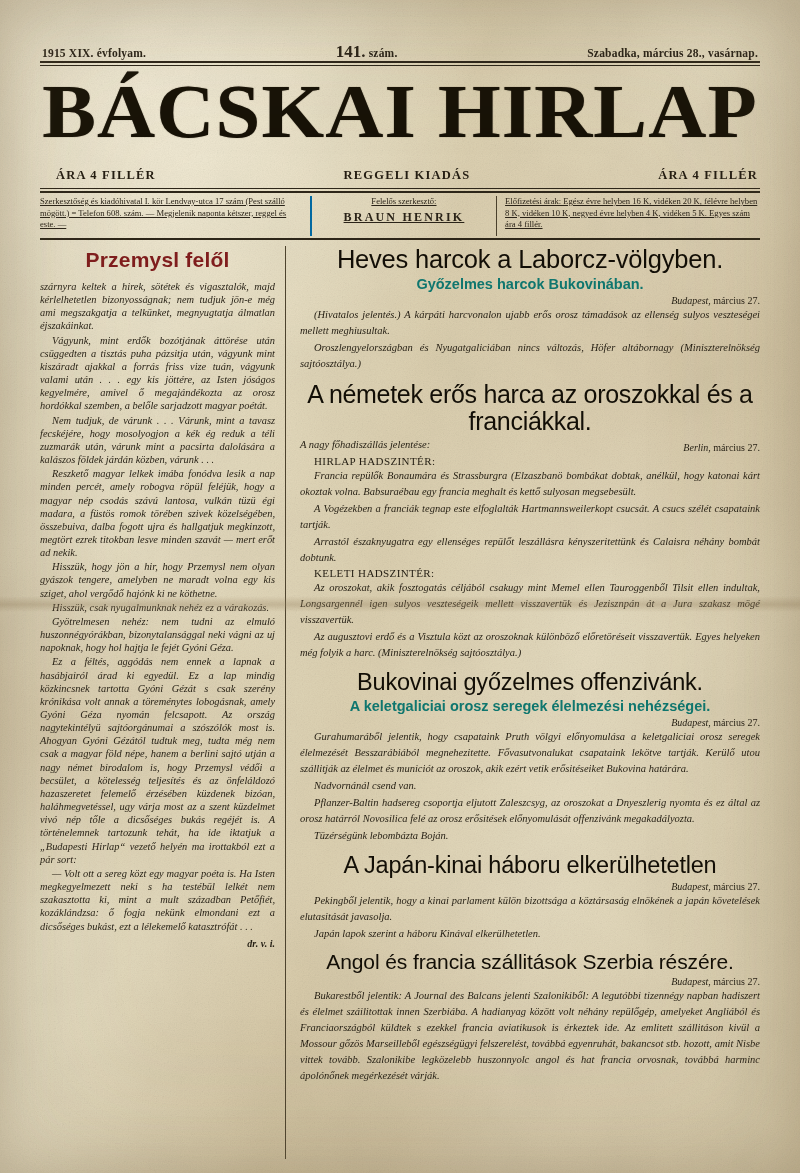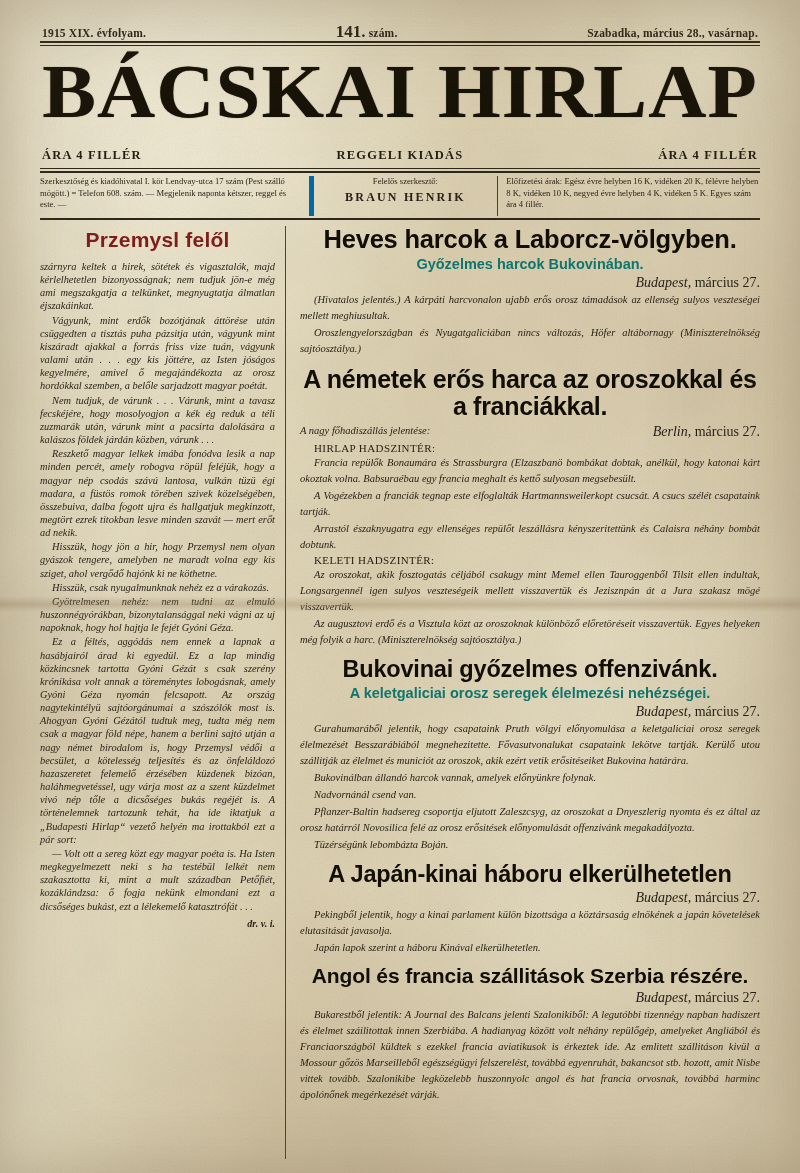--- a/index.html
+++ b/index.html
@@ -43,20 +43,21 @@
   }
   #vignette {
     position: absolute; inset: 0; pointer-events: none;
     box-shadow: inset 0 0 60px rgba(120,100,70,.30), inset 0 0 160px rgba(130,110,78,.18);
   }
 
   #sheet {
     position: absolute;
     inset: 0;
     padding: 12px;
+    margin-top: 20px;
   }
 
   
   .folio {
     position: absolute;
     left: 42px; right: 42px; top: 22px;
     display: flex;
     justify-content: space-between;
     align-items: baseline;
     font-family: "Liberation Serif", serif;
@@ -85,21 +86,21 @@
     font-size: 76px;
     line-height: 82px;
     letter-spacing: 1px;
     color: #171207;
     transform: scaleX(1.06);
     text-shadow: 0 0 1px rgba(30,22,10,.6);
   }
 
   .pricerow {
     position: absolute;
-    left: 42px; right: 42px; top: 148px;
+    left: 56px; right: 42px; top: 148px;
     display: flex;
     justify-content: space-between;
     align-items: baseline;
     font-weight: bold;
     font-size: 12.5px;
     letter-spacing: 1.2px;
     color: #241d12;
   }
   .rule-mid {
     position: absolute;
@@ -111,23 +112,24 @@
 
   
   .imprint {
     position: absolute;
     left: 40px; right: 40px; top: 176px;
     height: 40px;
     display: flex;
     font-size: 8.6px;
     line-height: 11.6px;
     color: #2a2318;
+    text-decoration: underline;
   }
   .imp-left  { width: 38%; padding-right: 8px; }
-  .imp-mid   { width: 25%; text-align: center; border-left: 5px solid #0369a1; border-right: 1px solid #4a402c; padding: 0 6px;}
+  .imp-mid   { width: 25%; text-align: center; border-left: 2px solid #0369a1; border-right: 1px solid #4a402c; padding: 0 6px;}
   .imp-right { width: 37%; padding-left: 8px; }
   .imp-mid .editor-label { font-size: 8.6px; }
   .imp-mid .editor-name {
     font-weight: bold;
     font-size: 12px;
     letter-spacing: 2.2px;
     margin-top: 4px;
     display: block;
   }
   .rule-bot {
@@ -180,41 +182,41 @@
     font-style: italic;
     font-weight: bold;
     font-size: 10px;
     margin-top: 5px;
     color: #241e13;
   }
 
   
   .headline {
     font-family: "Liberation Sans", sans-serif;
-    font-weight: bold;
+    font-weight: normal;
     text-align: center;
     color: #120e06;
     line-height: 1.06;
     margin: 0 0 3px 0;
   }
   .h-xl { font-size: 25.5px; letter-spacing: -.2px; }
   .h-lg { font-size: 25px; letter-spacing: -.3px; }
   .h-md { font-size: 23.5px; letter-spacing: -.2px; }
   .h-sm { font-size: 21px; letter-spacing: -.1px; }
   .subhead {
     font-family: "Liberation Sans", sans-serif;
     font-weight: bold;
     text-align: center;
     font-size: 14.5px;
     color: #0f766e;
     margin: 1px 0 3px 0;
   }
   .dateline {
     text-align: right;
-    font-size: 14px;
+    font-size: 10px;
     margin: 2px 0 1px 0;
     color: #241e13;
   }
   .dateline i { font-style: italic; }
   .news p {
     margin: 0 0 1px 0;
     font-size: 10.5px;
     line-height: 16px;
     text-align: justify;
     text-indent: 14px;
@@ -321,38 +323,37 @@
     <div class="col-right news" id="news-column">
         <div class="article">
           <div class="headline h-xl">Heves harcok a Laborcz-völgyben.</div>
           <div class="subhead">Győzelmes harcok Bukovinában.</div>
           <div class="dateline"><i>Budapest,</i> március 27.</div>
           <p>(Hivatalos jelentés.) A kárpáti harcvonalon ujabb erős orosz támadások az ellenség sulyos veszteségei mellett meghiusultak.</p>
           <p>Oroszlengyelországban és Nyugatgaliciában nincs változás, Höfer altábornagy (Miniszterelnökség sajtóosztálya.)</p>
         </div>
         <div class="article">
           <div class="headline h-lg">A németek erős harca az oroszokkal és a franciákkal.</div>
-          <div style="display: flex; justify-content: space-between; align-items: center;">
+          <div style="display: flex; justify-content: space-between; align-items: flex-end;">
             <p style="display: inline-block; text-indent: 0px; width: 52%;">A nagy főhadiszállás jelentése:</p>
             <span class="dateline" style="display: inline-block; width: 46%; text-align: right;"><i>Berlin,</i> március 27.</span>
           </div>
           <div class="sectlabel">HIRLAP HADSZINTÉR:</div>
           <p>Francia repülők Bonaumára és Strassburgra (Elzaszbanö bombákat dobtak, anélkül, hogy katonai kárt okoztak volna. Babsuraébau egy francia meghalt és kettő sulyosan megsebesült.</p>
           <p>A Vogézekben a franciák tegnap este elfoglalták Hartmannsweilerkopt csucsát. A csucs szélét csapataink tartják.</p>
           <p>Arrastól északnyugatra egy ellenséges repülőt leszállásra kényszeritettünk és Calaisra néhány bombát dobtunk.</p>
           <div class="sectlabel">KELETI HADSZINTÉR:</div>
           <p>Az oroszokat, akik fosztogatás céljából csakugy mint Memel ellen Tauroggenből Tilsit ellen indultak, Longsargennél igen sulyos veszteségeik mellett visszavertük és Jezisznpán át a Jura szakasz mögé visszavertük.</p>
           <p>Az augusztovi erdő és a Visztula közt az oroszoknak különböző előretöréseit visszavertük. Egyes helyeken még folyik a harc. (Miniszterelnökség sajtóosztálya.)</p>
         </div>
         <div class="article">
           <div class="headline h-md">Bukovinai győzelmes offenzivánk.</div>
           <div class="subhead">A keletgaliciai orosz seregek élelmezési nehézségei.</div>
           <div class="dateline"><i>Budapest,</i> március 27.</div>
           <p>Gurahumaráből jelentik, hogy csapataink Pruth völgyi előnyomulása a keletgaliciai orosz seregek élelmezését Besszarábiából megnehezitette. Fővasutvonalukat csapataink lekötve tartják. Kerülő utou szállitják az élelmet és municiót az oroszok, akik ezért vetik erősitéseiket Bukovina határára.</p>
-          <p>Bukovinálban állandó harcok vannak, amelyek előnyünkre folynak.</p>
           <p>Nadvornánál csend van.</p>
           <p>Pflanzer-Baltin hadsereg csoportja eljutott Zaleszcsyg, az oroszokat a Dnyeszlerig nyomta és ez által az orosz határról Novosilica felé az orosz erősitések előnyomulását offenzivánk megakadályozta.</p>
           <p>Tüzérségünk lebombázta Boján.</p>
         </div>
         <div class="article">
           <div class="headline h-md">A Japán-kinai háboru elkerülhetetlen</div>
           <div class="dateline"><i>Budapest,</i> március 27.</div>
           <p>Pekingből jelentik, hogy a kinai parlament külön bizottsága a köztársaság elnökének a japán követelések elutasitását javasolja.</p>
           <p>Japán lapok szerint a háboru Kinával elkerülhetetlen.</p>
         </div>

